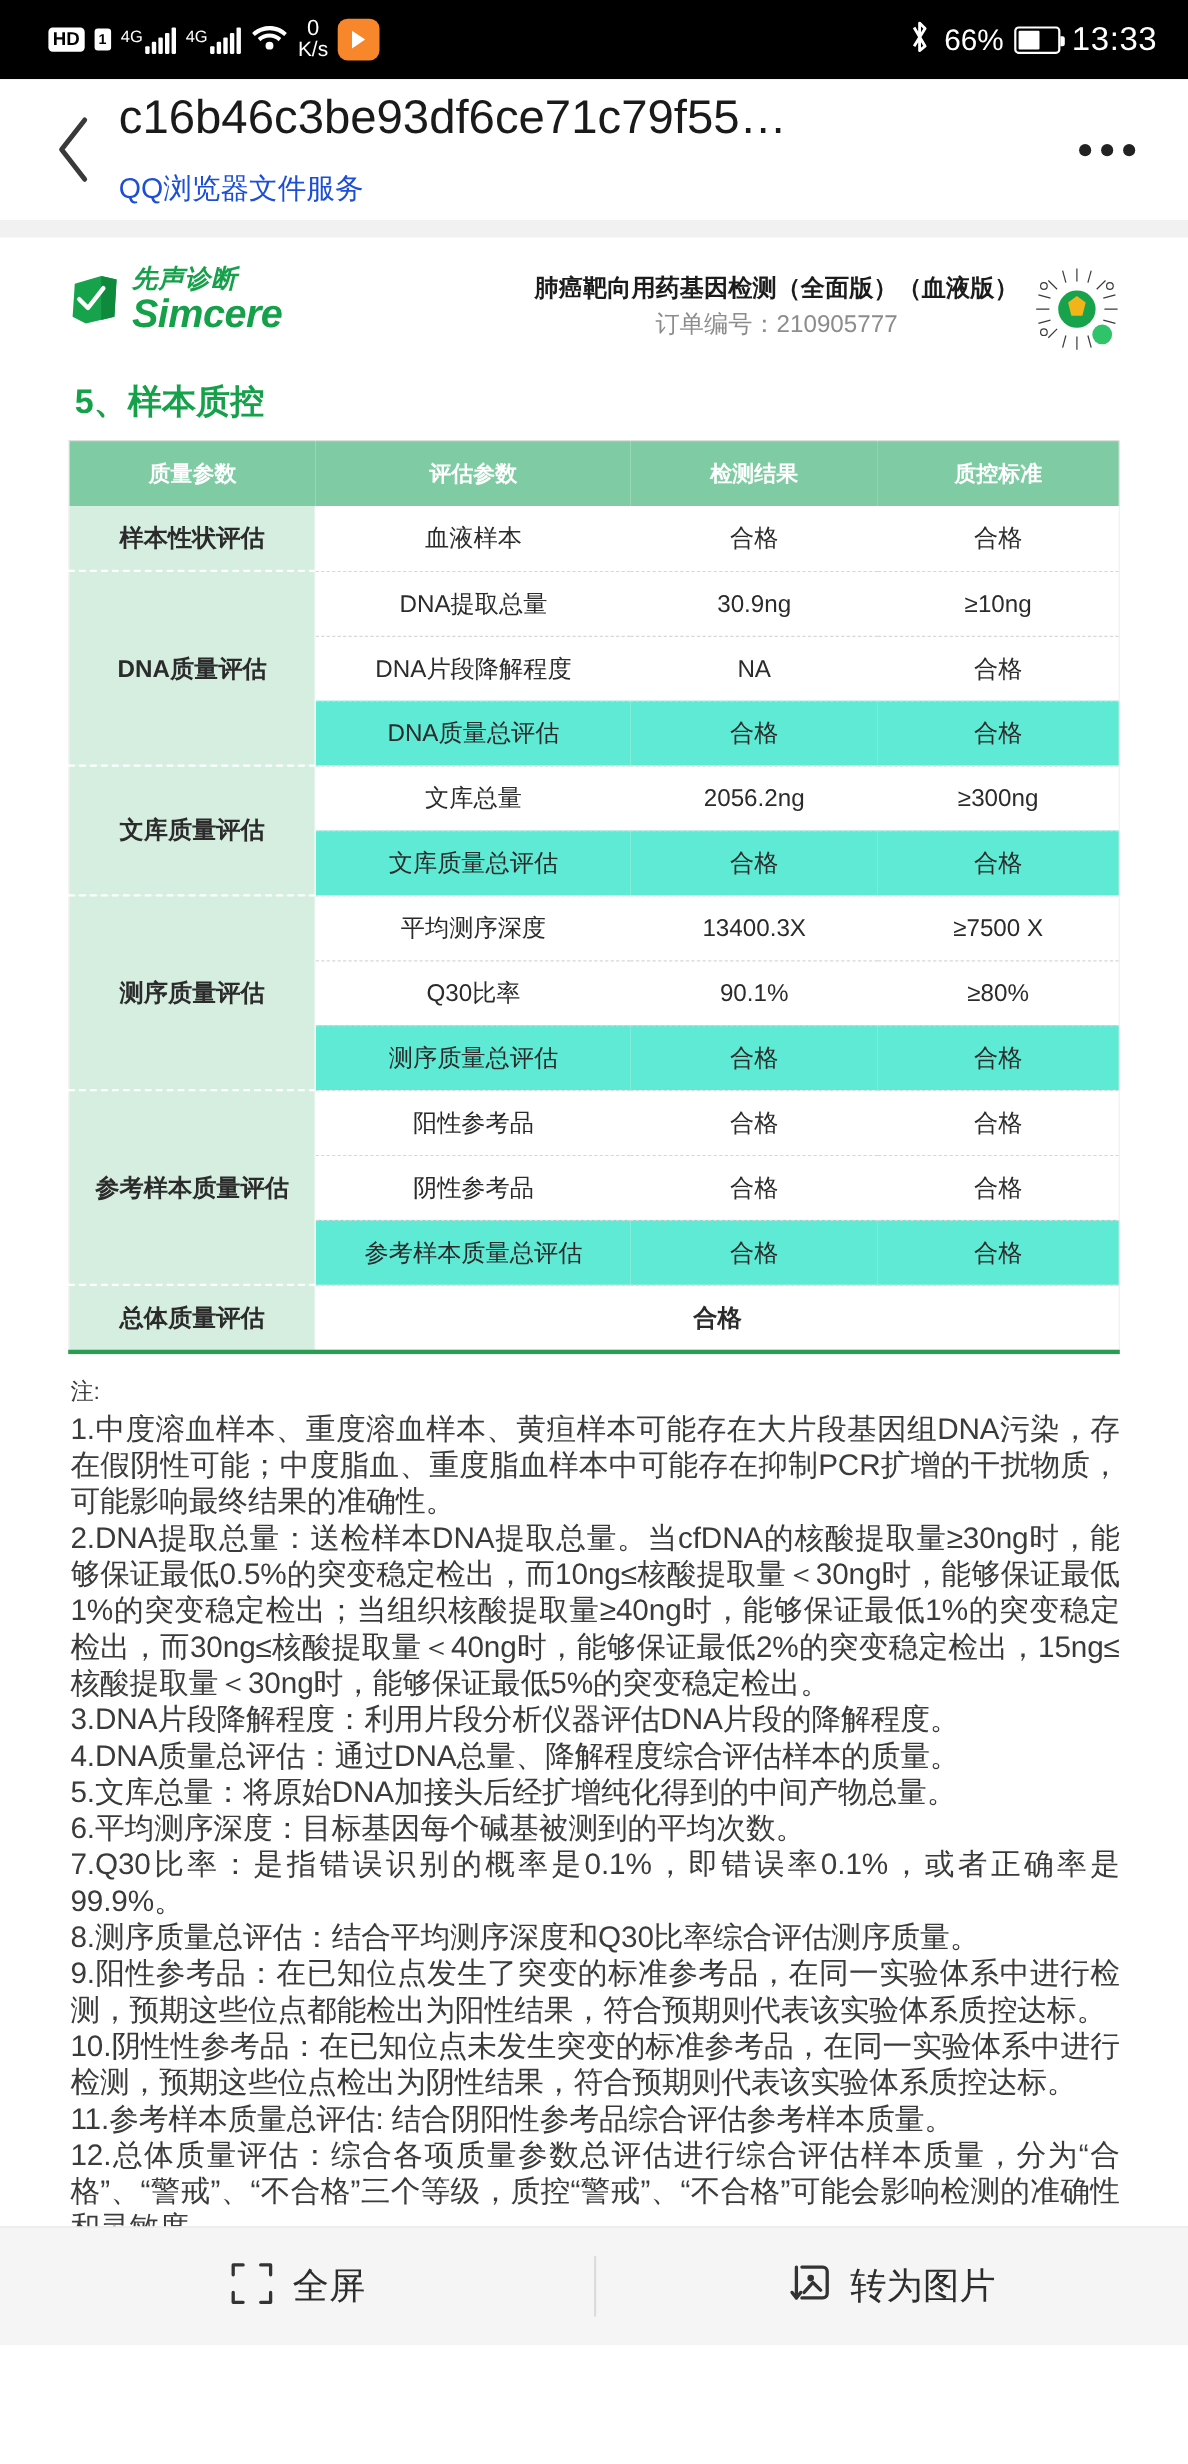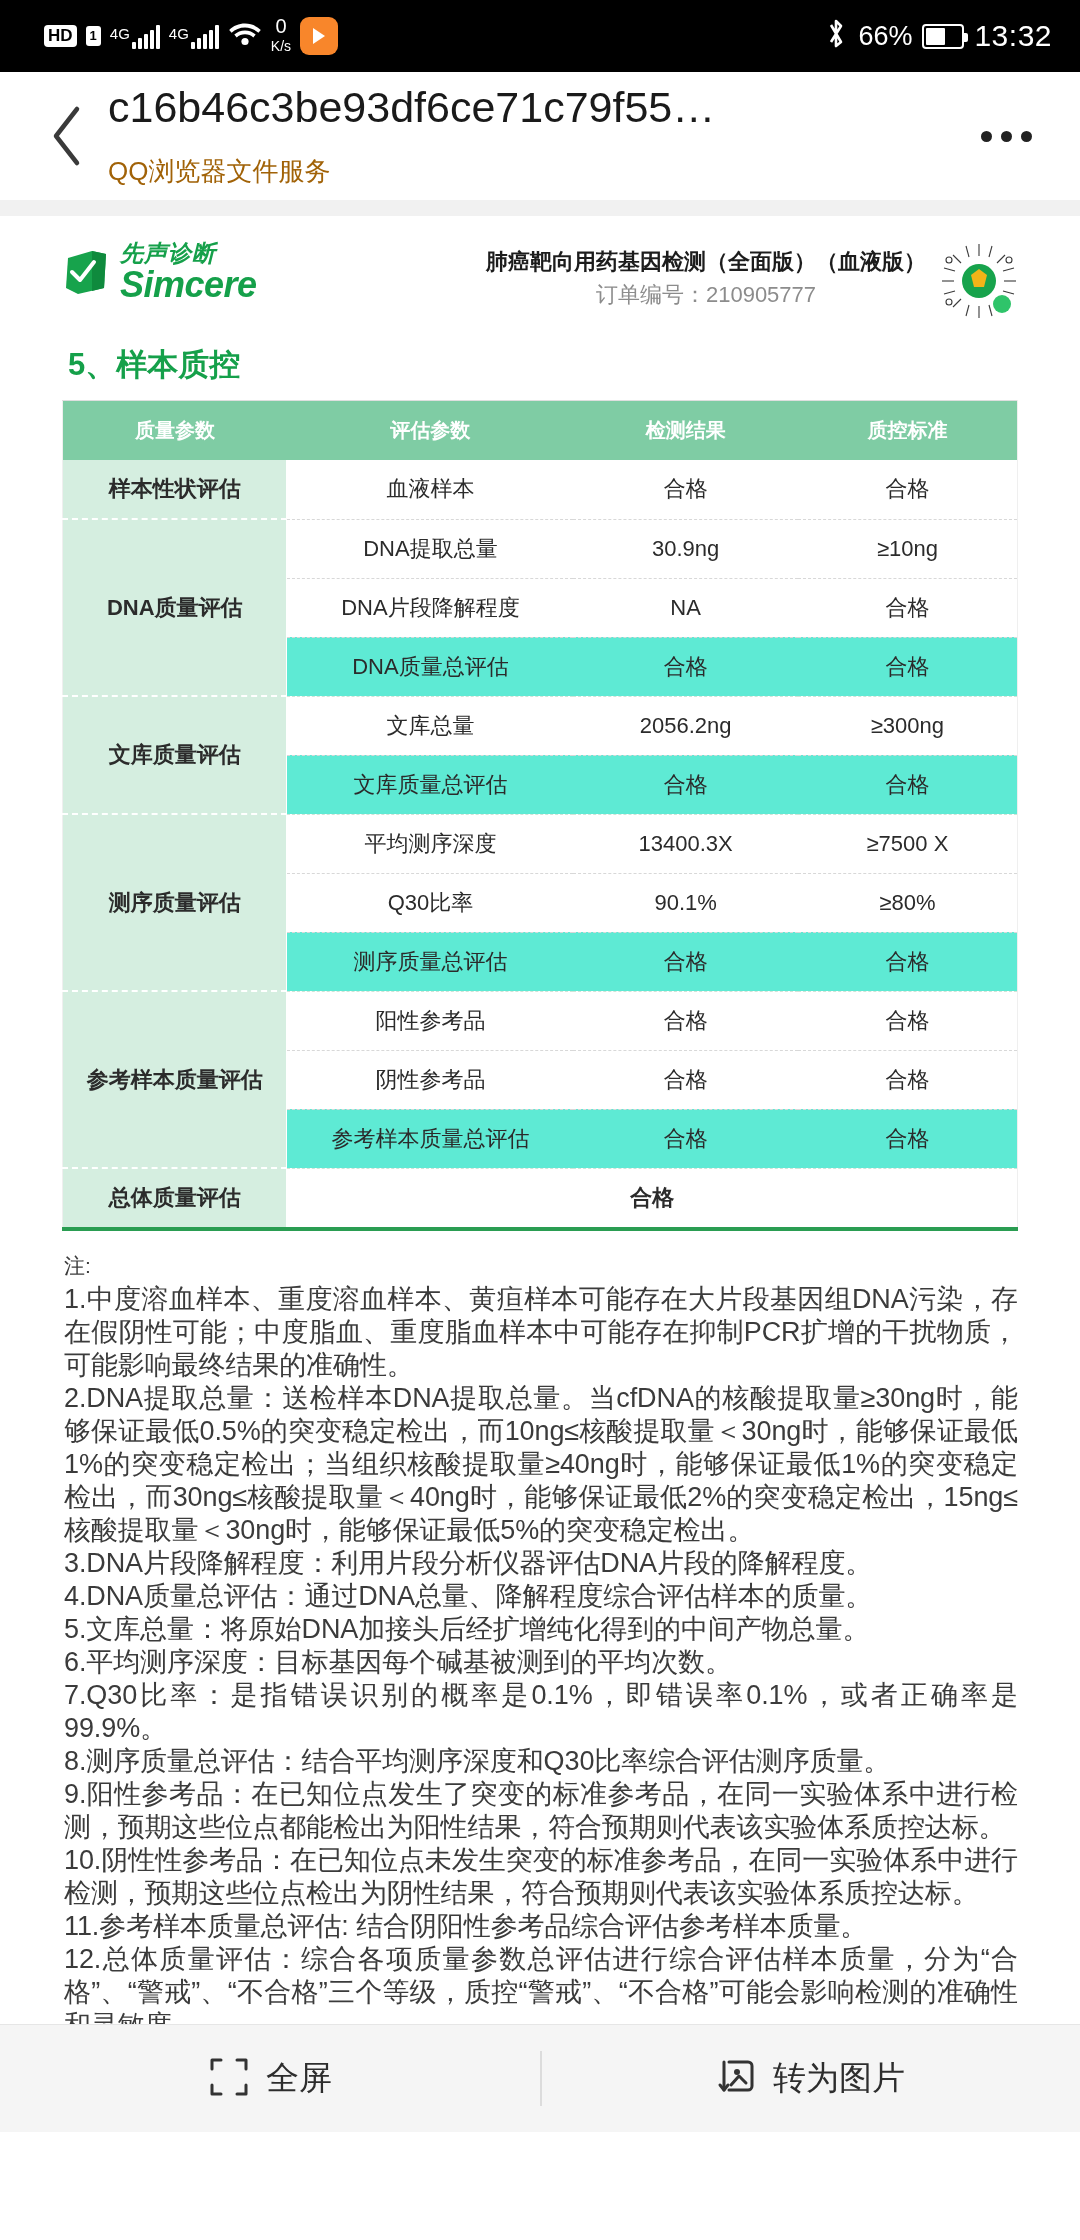--- a/index.html
+++ b/index.html
@@ -29,21 +29,21 @@
     border-radius: 3px; padding: 0px 4px; line-height: 20px;
   }
   .netgroup { display: flex; align-items: flex-end; gap: 2px; }
   .net-label { font-size: 15px; line-height: 12px; position: relative; top: -9px; }
   .bars { display: flex; align-items: flex-end; gap: 2px; height: 26px; }
   .bars i { display: block; width: 4px; background: #fff; border-radius: 1px; }
   .bars i:nth-child(1){height:7px}.bars i:nth-child(2){height:11px}
   .bars i:nth-child(3){height:15px}.bars i:nth-child(4){height:19px}
   .bars i:nth-child(5){height:24px}
   .kbps { text-align: center; font-size: 20px; line-height: 20px; }
-  .kbps small { display: block; font-size: 14px; }
+  .kbps small { display: block; font-size: 19px; }
   .play-badge {
     width: 38px; height: 38px; border-radius: 9px;
     background: #F8862B; display: flex; align-items: center; justify-content: center;
   }
   .battpct { font-size: 27px; letter-spacing: 0px; }
   .clock { font-size: 30px; font-weight: 500; letter-spacing: 0.5px; }
   .batt {
     width: 42px; height: 25px; border: 2.5px solid #fff; border-radius: 4px;
     position: relative; display:flex; align-items:center; padding:2px;
   }
@@ -59,21 +59,21 @@
   }
   .back-chevron {
     width: 66px; height: 66px; flex: none;
     display: flex; align-items: center; justify-content: center;
   }
   .titleblock { margin-left: 8px; display: flex; flex-direction: column; justify-content: center; }
   .doc-title {
     font-size: 43px; color: #1a1a1a; line-height: 50px;
     max-width: 640px; white-space: nowrap; overflow: hidden;
   }
-  .doc-sub { font-size: 26px; color: #a16207; line-height: 38px; margin-top: 20px; }
+  .doc-sub { font-size: 26px; color: #1d4ed8; line-height: 38px; margin-top: 20px; }
   .more-dots {
     margin-left: auto; display: flex; gap: 9px; align-items: center;
     padding-right: 14px;
   }
   .more-dots b { width: 11px; height: 11px; border-radius: 50%; background: #222; display:block; }
 
   
   .docarea { width: 1080px; height: 1932px; background: #f7f7f7; position: relative; overflow: hidden; }
 
   .page {
@@ -218,21 +218,21 @@
   <div class="sb-right">
     <span>
       <svg width="24" height="34" viewBox="0 0 24 34">
         <path d="M7 8 L17 25 L12 29 L12 4 L17 9 L7 25" stroke="#fff" stroke-width="2.6" fill="none" stroke-linejoin="round"></path>
       </svg>
     </span>
     <span class="battpct">66%</span>
     <span class="batt">
         <span></span>
       </span>
-    <span class="clock">13:32</span>
+    <span class="clock">13:33</span>
   </div>
 </div>
 
 <div class="appbar">
   <div class="back-chevron">
     <svg width="40" height="66" viewBox="0 0 40 66">
       <path d="M30 6 L9 33 L30 60" stroke="#3a3a3a" stroke-width="4.5" fill="none" stroke-linecap="round" stroke-linejoin="round"></path>
     </svg>
   </div>
   <div class="titleblock">

